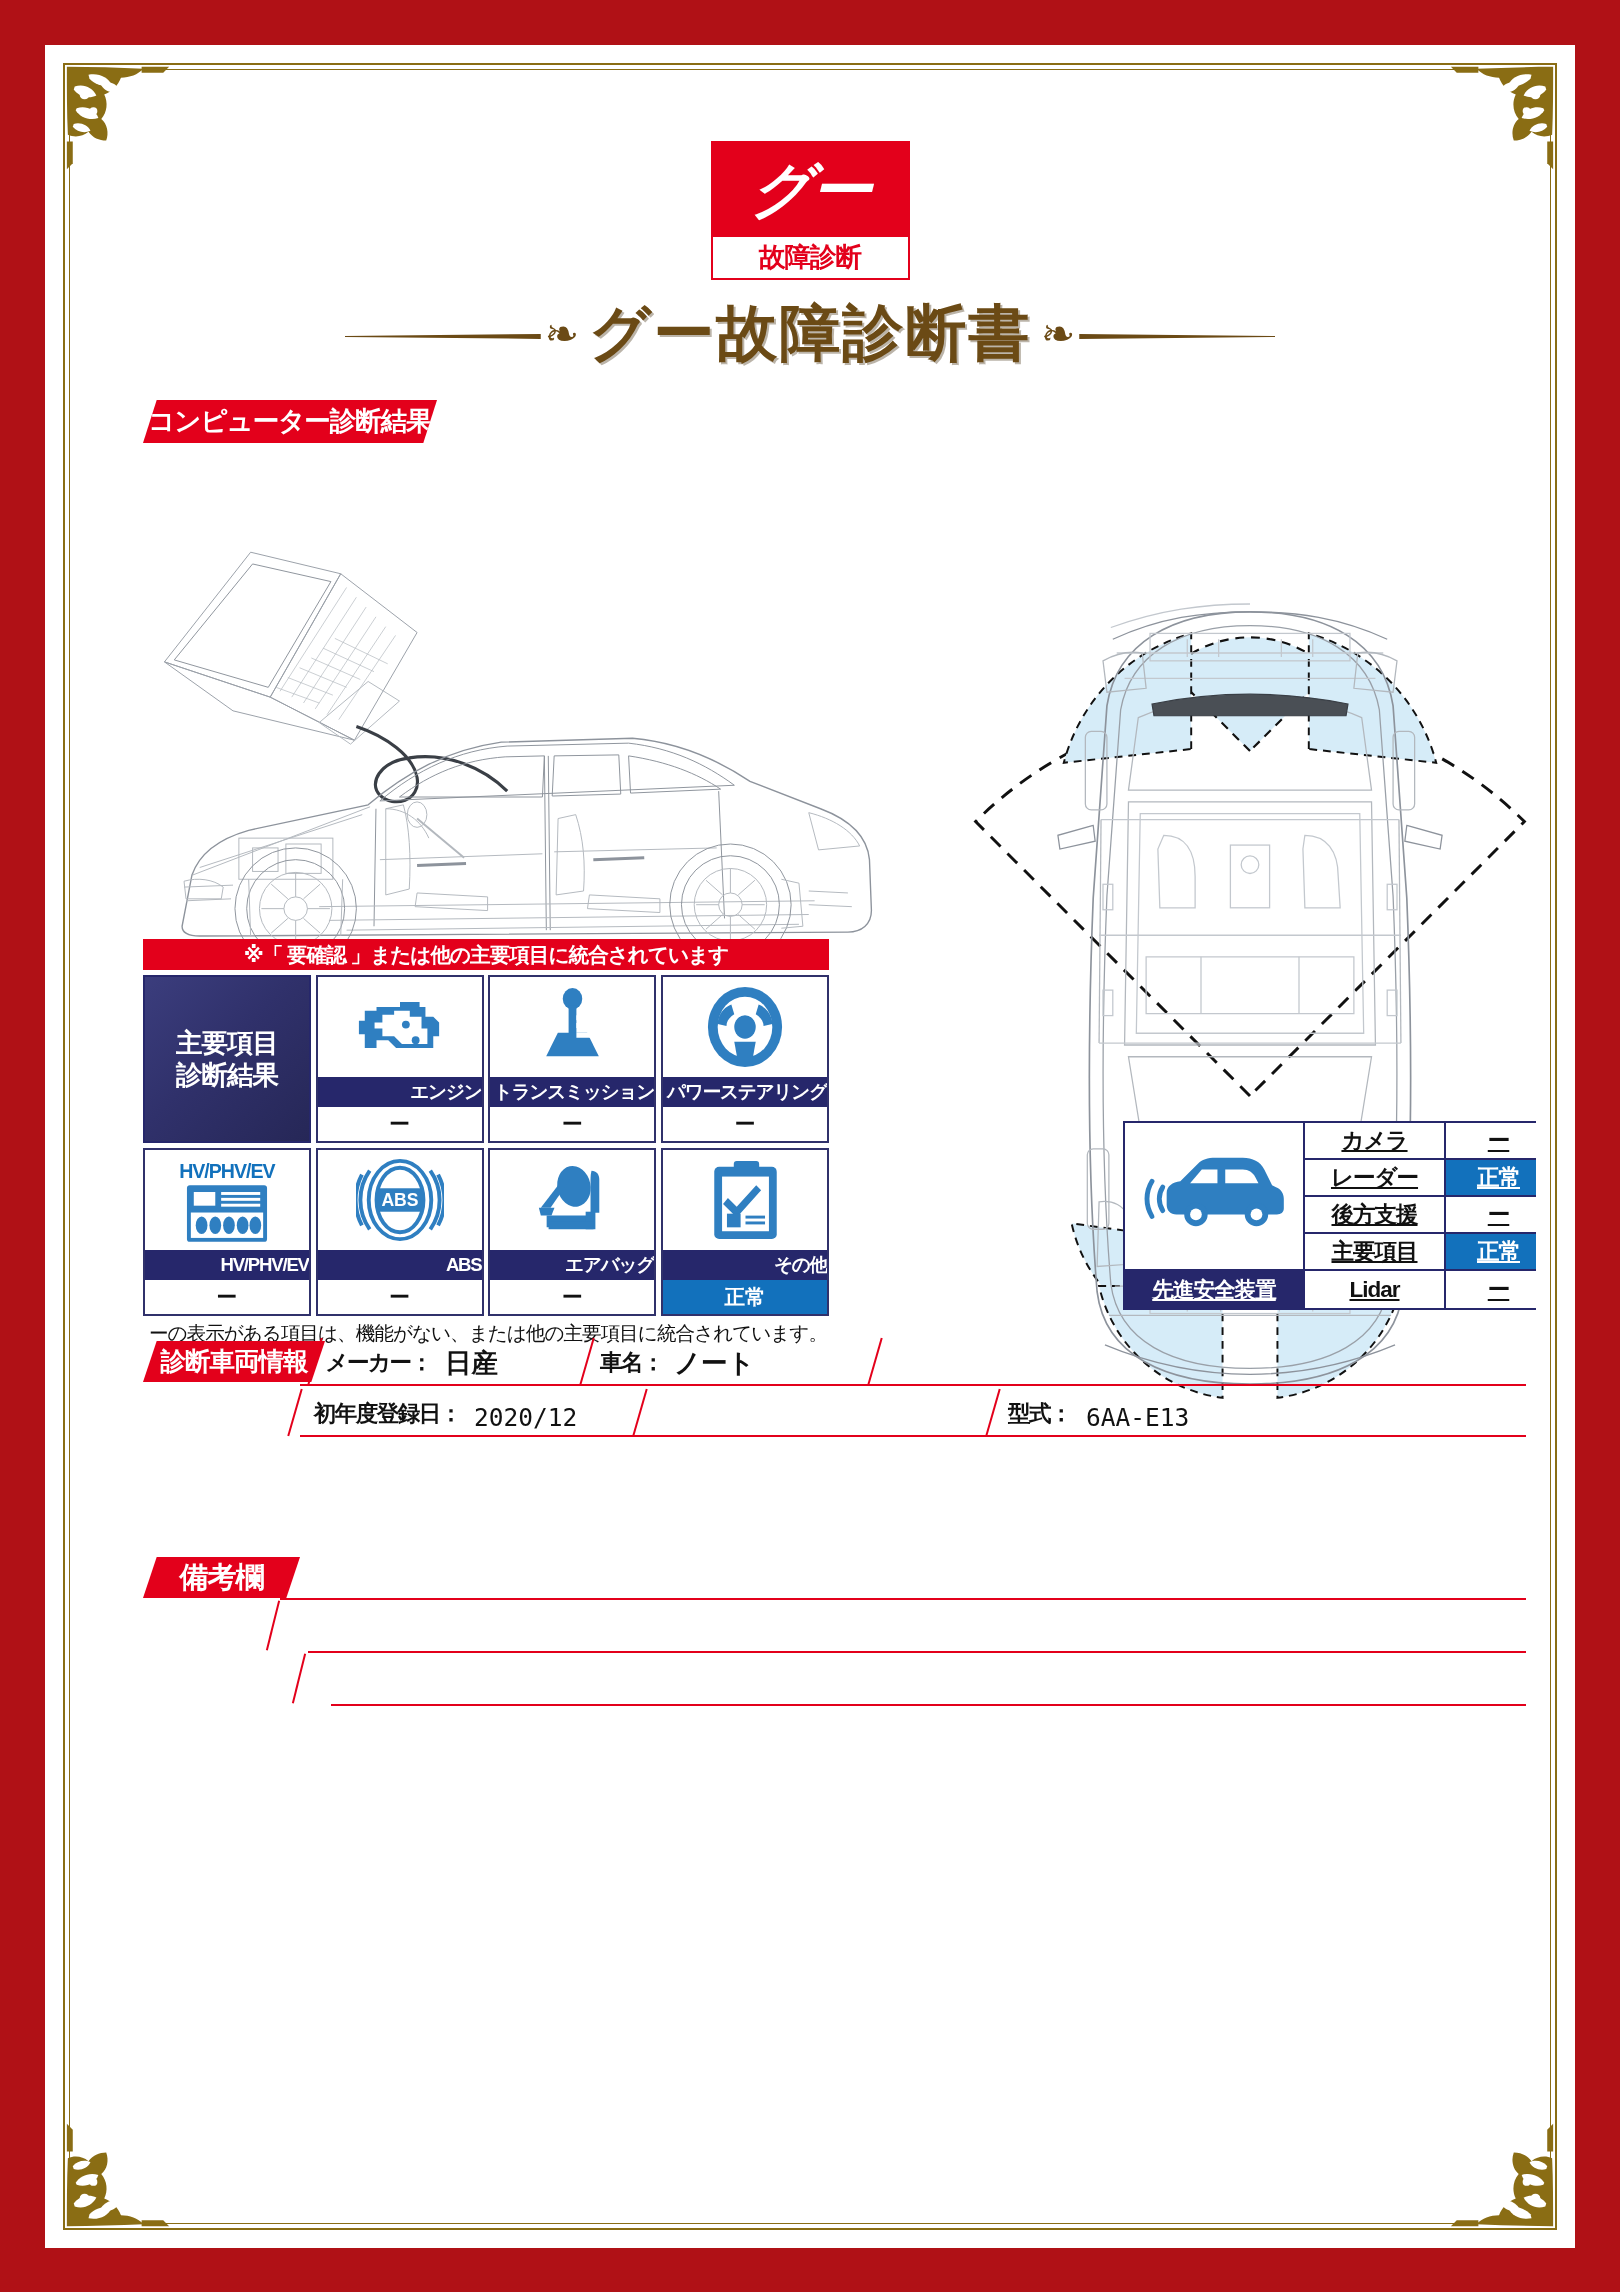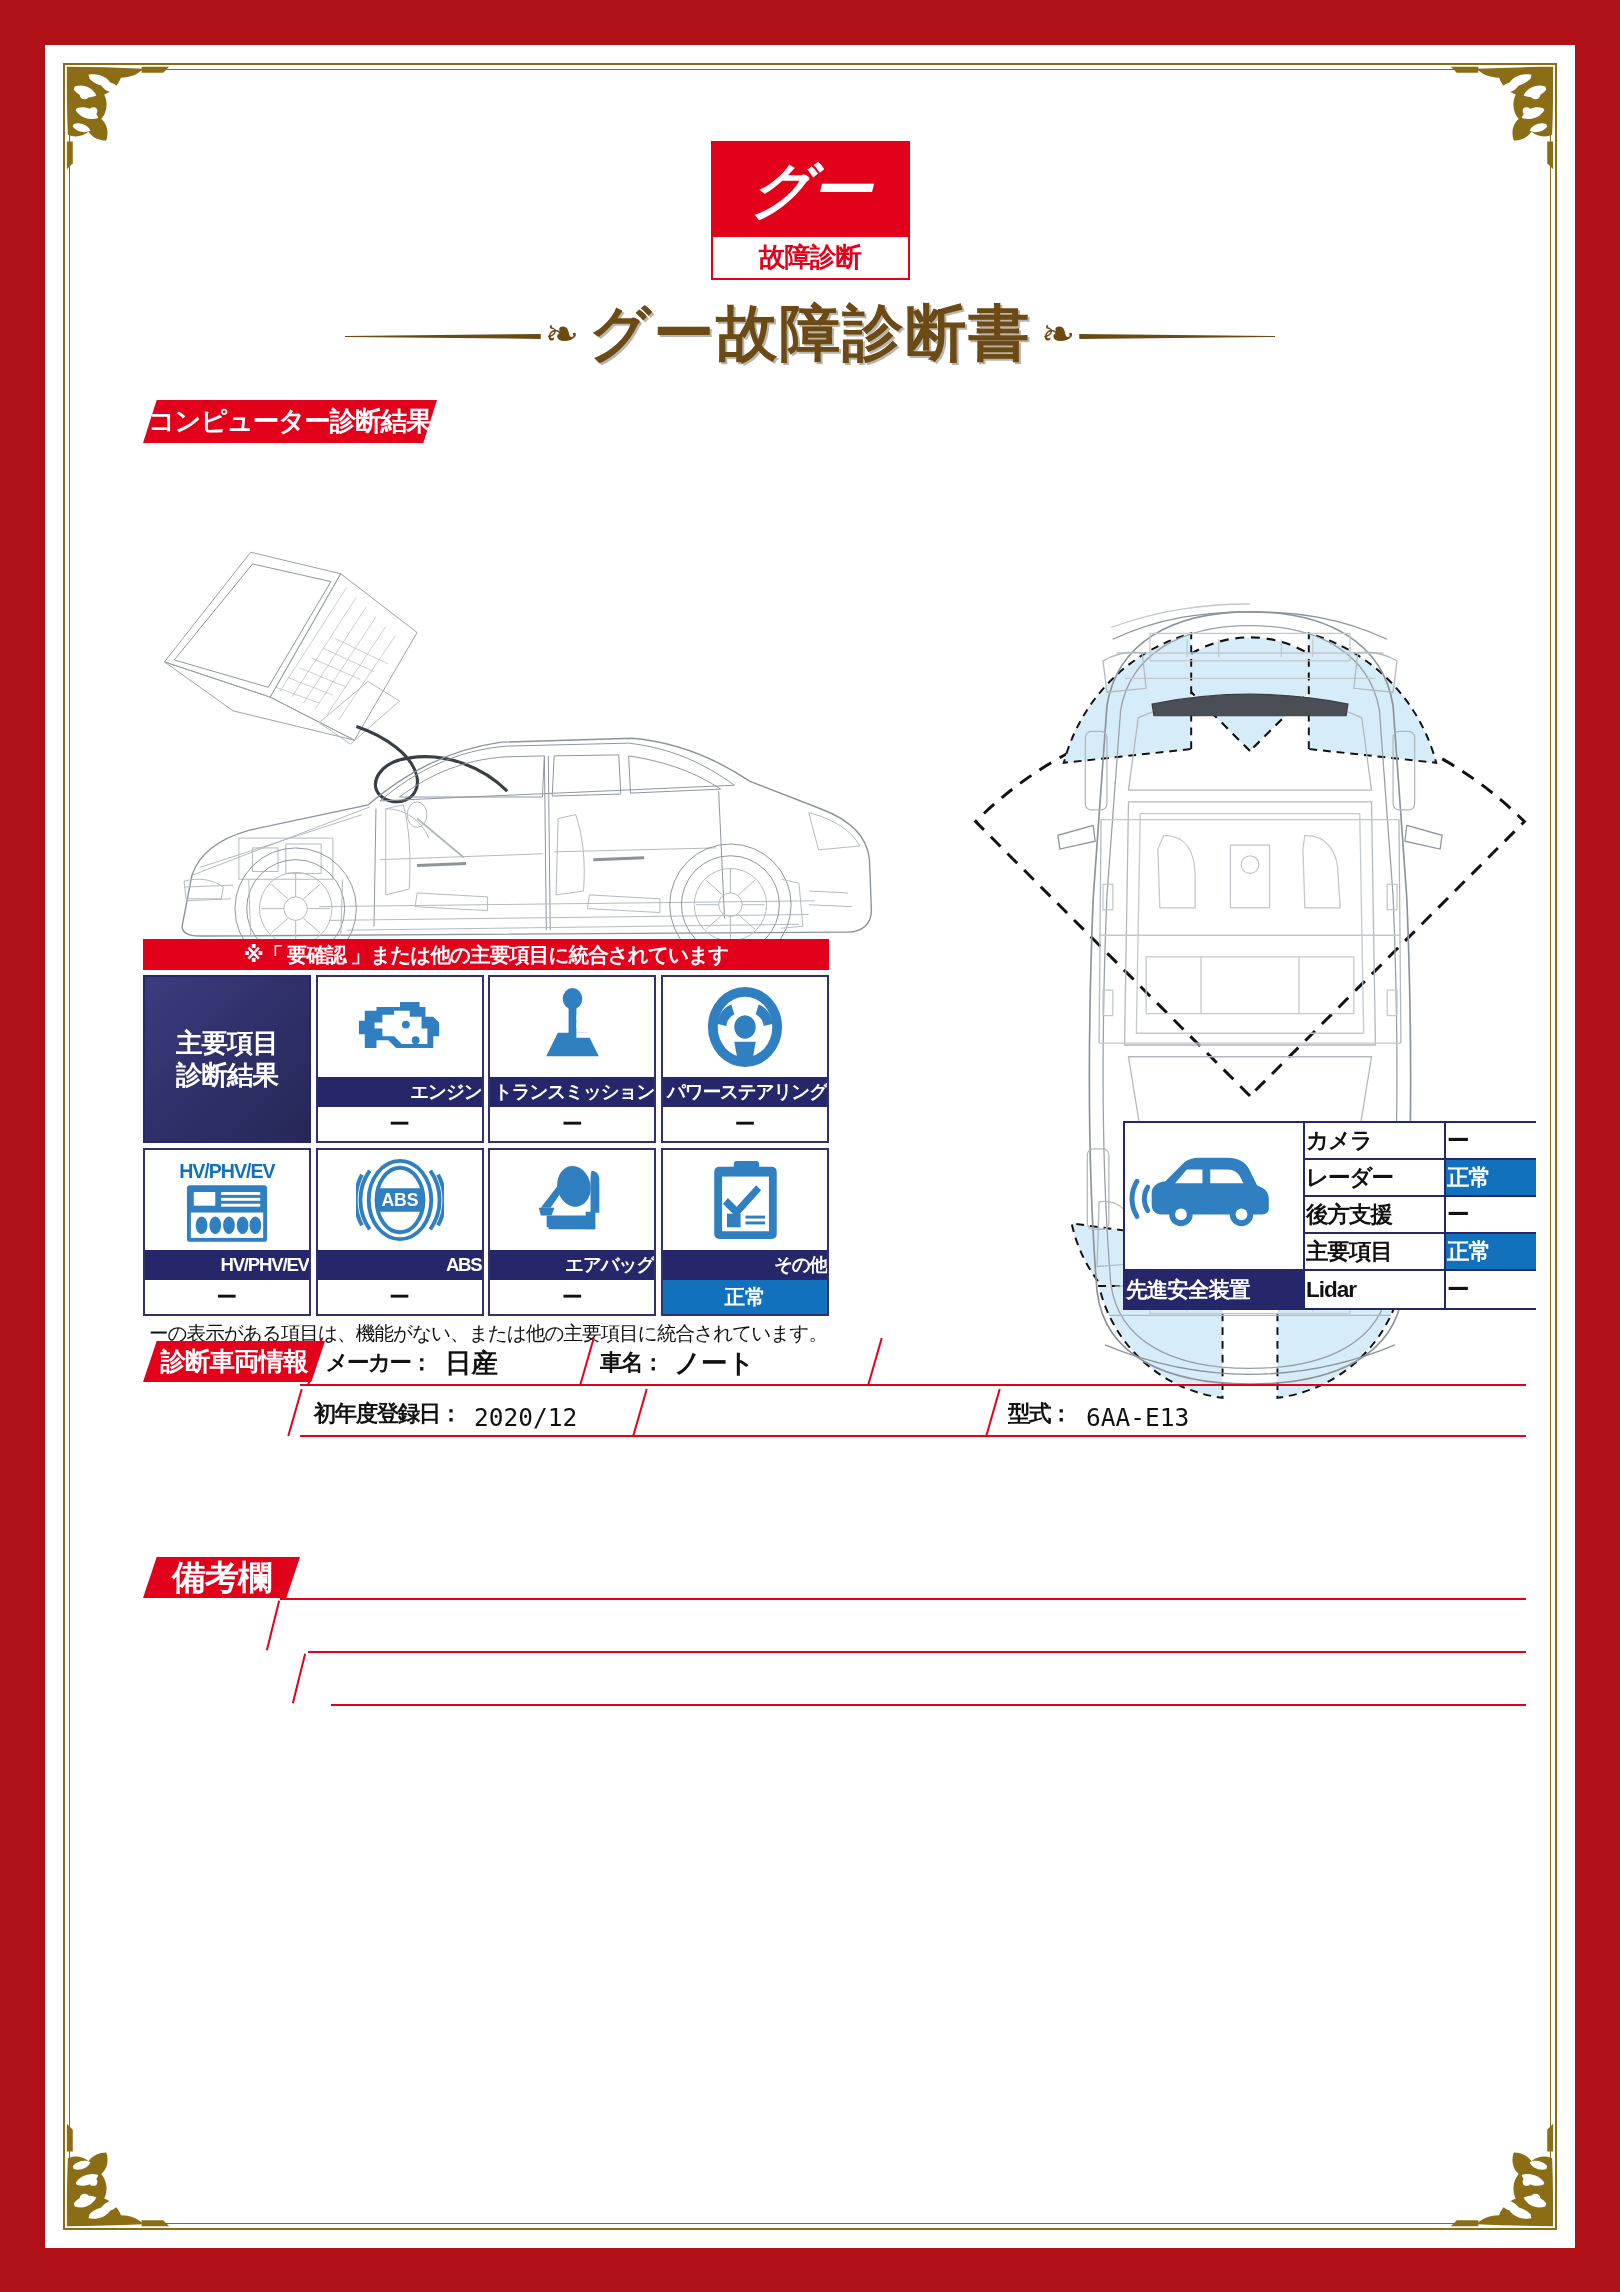--- a/index.html
+++ b/index.html
@@ -127,22 +127,22 @@
     text-align:center;font-size:20.6px;font-weight:bold;height:34px;line-height:34px;
     background:#fff;color:#111;
   }
   .cell-val.ok{background:#1271BC;color:#fff;}
   .hv-title{color:#1271BC;font-size:19.6px;font-weight:bold;letter-spacing:-1px;text-align:center;padding-top:4.9px;}
   .grid-foot{font-size:19.6px;color:#111;margin-top:3.9px;letter-spacing:-1px;padding-left:5.9px;}
 
   
   .safety{position:absolute;left:1039px;top:1037px;width:417px;}
   .safety table{border-collapse:collapse;width:100%;table-layout:fixed;}
-  .safety td{border:2px solid #26276b;height:33px;
-    font-size:22.5px;font-weight:bold;color:#111;letter-spacing:-1px;}
+  .safety td{border:2px solid #26276b;height:33px;text-align:center;
+    font-size:22.5px;font-weight:bold;color:#111;letter-spacing:-1px;text-decoration:underline;}
   .safety td.icon-cell{width:176px;background:#fff;}
   .safety td.name{width:137px;background:#fff;}
   .safety td.val{width:103px;background:#fff;}
   .safety td.val.ok{background:#1271BC;color:#fff;}
   .safety td.cap{background:#26276b;color:#fff;font-size:21.6px;height:35px;}
 
   
   .sec-vi{position:absolute;left:59px;right:9.8px;top:1251px;height:108px;}
   .sec-vi .ribbon{position:absolute;left:0;top:5.9px;width:182px;height:41px;
     font-size:25.5px;line-height:41px;letter-spacing:-1px;}
@@ -150,21 +150,21 @@
   .vi-row{position:relative;height:51px;}
   .vi-row .underline{position:absolute;left:0;right:0;bottom:0;height:1.6px;background:#E3001B;}
   .vi-tick{position:absolute;width:2px;height:49px;background:#E3001B;transform:rotate(16deg);bottom:0;}
   .vi-lbl{position:absolute;bottom:7.8px;font-size:22.5px;font-weight:bold;color:#111;letter-spacing:-1.5px;}
   .vi-val{position:absolute;bottom:4.9px;font-size:26.5px;color:#111;font-weight:bold;letter-spacing:0px;}
   .vi-val.mono{font-family:"DejaVu Sans Mono","Liberation Mono",monospace;font-weight:normal;font-size:24.5px;}
 
   
   .sec-rm{position:absolute;left:59px;right:9.8px;top:1473px;height:137px;}
   .sec-rm .ribbon{position:absolute;left:0;top:0;width:157px;height:41px;
-    font-size:34px;line-height:41px;letter-spacing:-1px;}
+    font-size:29px;line-height:41px;letter-spacing:-1px;}
   .rm-line{position:absolute;left:137px;right:0;height:1.6px;background:#E3001B;}
   .rm-tick{position:absolute;width:2px;height:51px;background:#E3001B;transform:rotate(14deg);}
 </style>
 </head>
 <body>
 
 <div class="page-frame">
   <div class="gold-rule"></div>
 
   <div class="corner tl">

